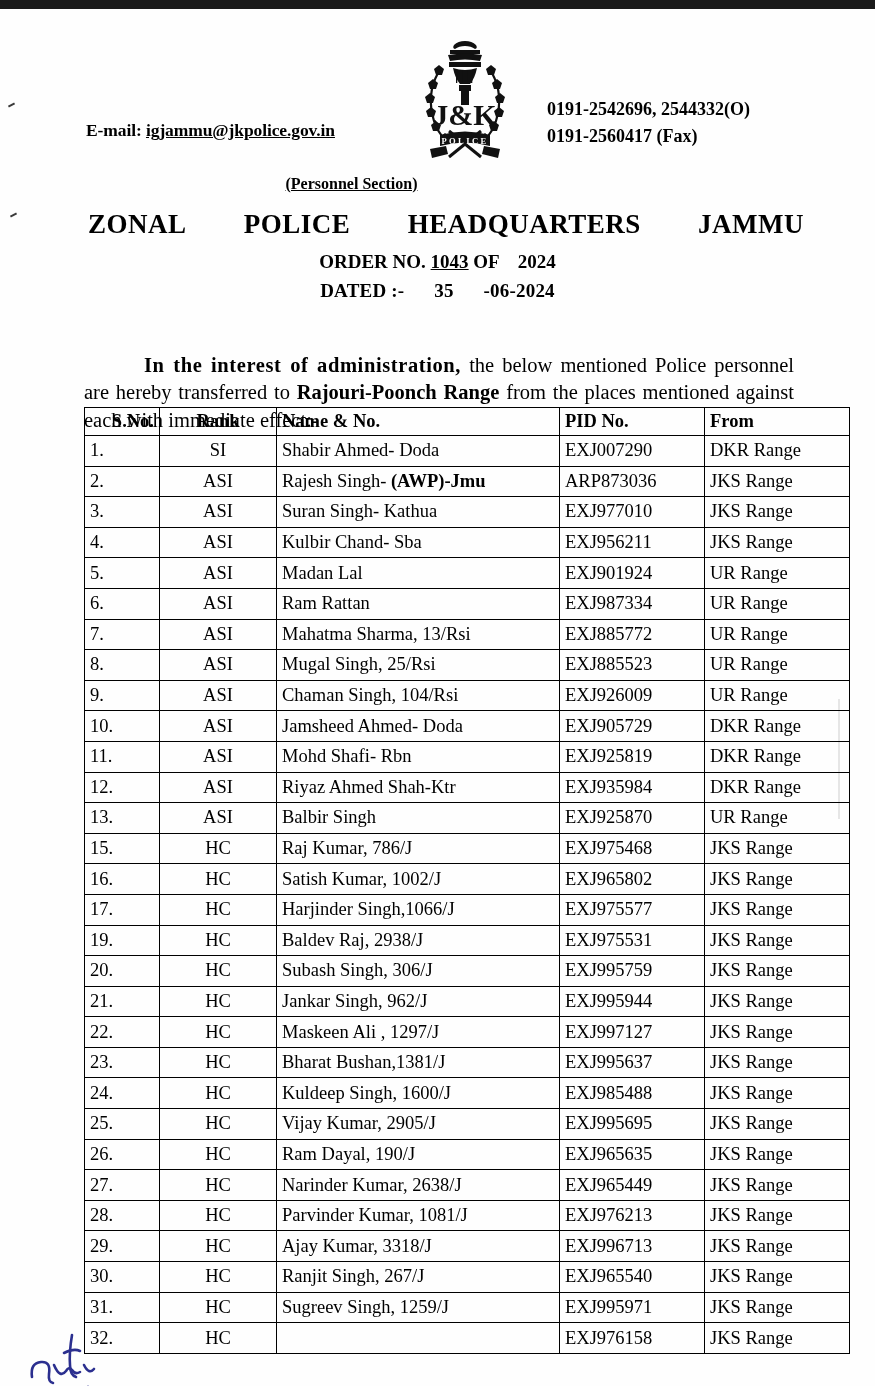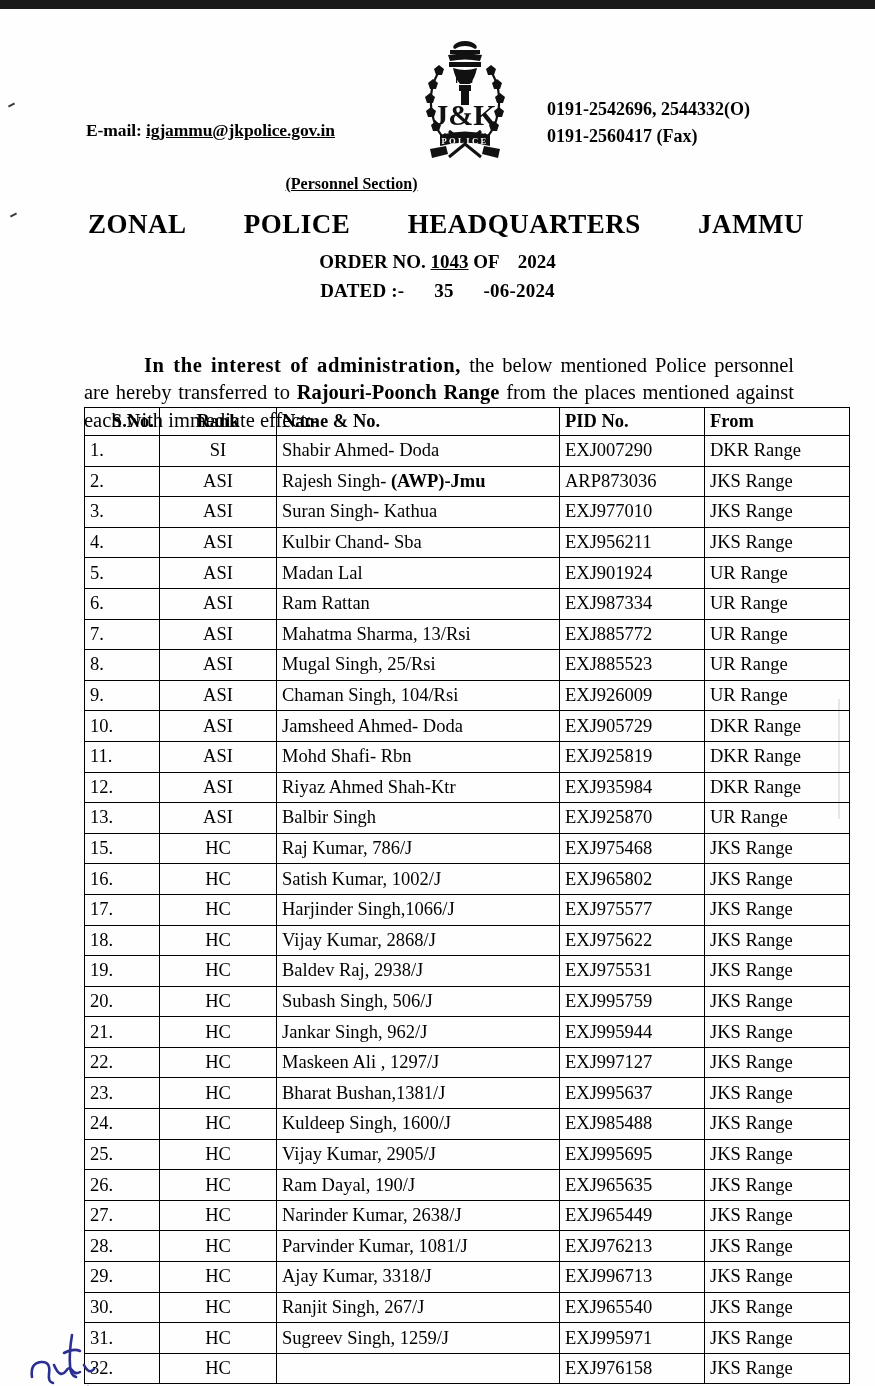--- a/index.html
+++ b/index.html
@@ -419,37 +419,30 @@
             <td class="c-from">JKS Range</td>
           </tr>
           <tr>
             <td class="c-sno">17.</td>
             <td class="c-rank">HC</td>
             <td class="c-name"><span>Harjinder Singh,1066/J</span></td>
             <td class="c-pid">EXJ975577</td>
             <td class="c-from">JKS Range</td>
           </tr>
           <tr>
-            <td class="c-sno">18.</td>
-            <td class="c-rank">HC</td>
-            <td class="c-name"><span>Vijay Kumar, 2868/J</span></td>
-            <td class="c-pid">EXJ975622</td>
-            <td class="c-from">JKS Range</td>
-          </tr>
-          <tr>
             <td class="c-sno">19.</td>
             <td class="c-rank">HC</td>
             <td class="c-name"><span>Baldev Raj, 2938/J</span></td>
             <td class="c-pid">EXJ975531</td>
             <td class="c-from">JKS Range</td>
           </tr>
           <tr>
             <td class="c-sno">20.</td>
             <td class="c-rank">HC</td>
-            <td class="c-name"><span>Subash Singh, 506/J</span></td>
+            <td class="c-name"><span>Subash Singh, 306/J</span></td>
             <td class="c-pid">EXJ995759</td>
             <td class="c-from">JKS Range</td>
           </tr>
           <tr>
             <td class="c-sno">21.</td>
             <td class="c-rank">HC</td>
             <td class="c-name"><span>Jankar Singh, 962/J</span></td>
             <td class="c-pid">EXJ995944</td>
             <td class="c-from">JKS Range</td>
           </tr>

